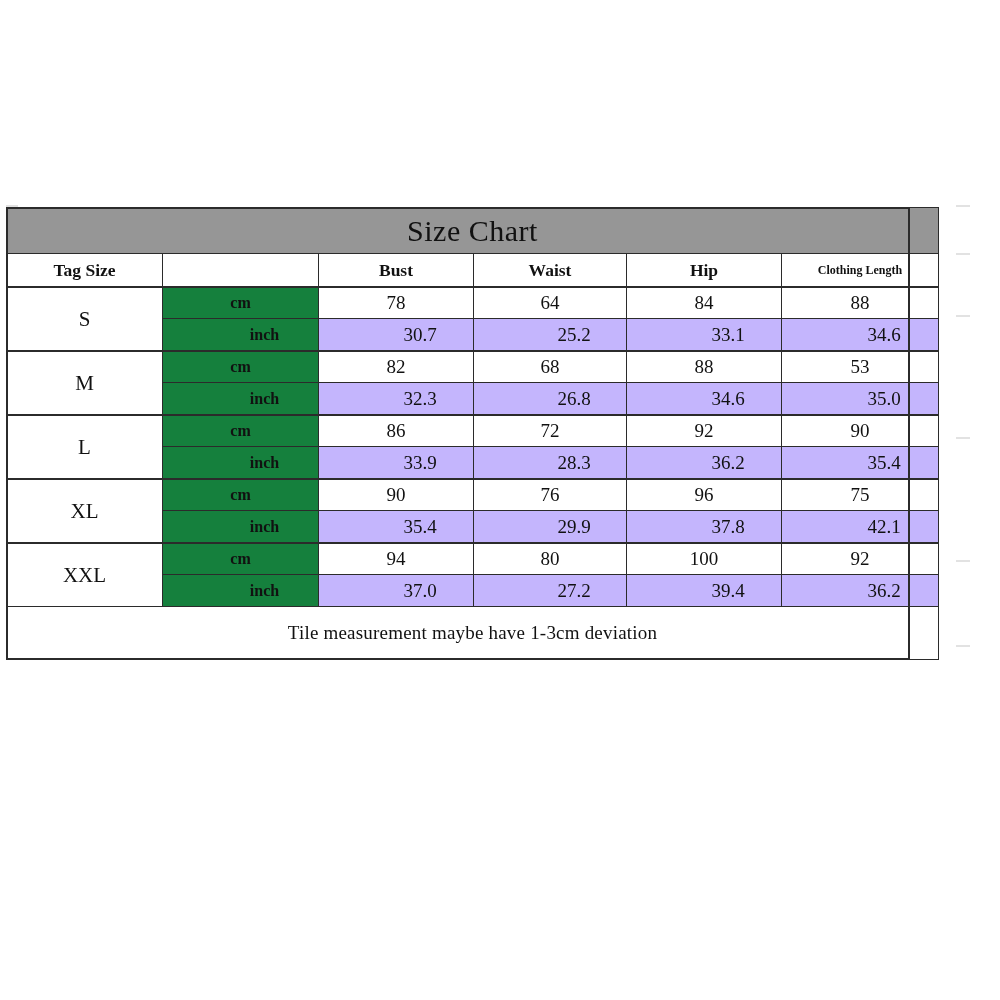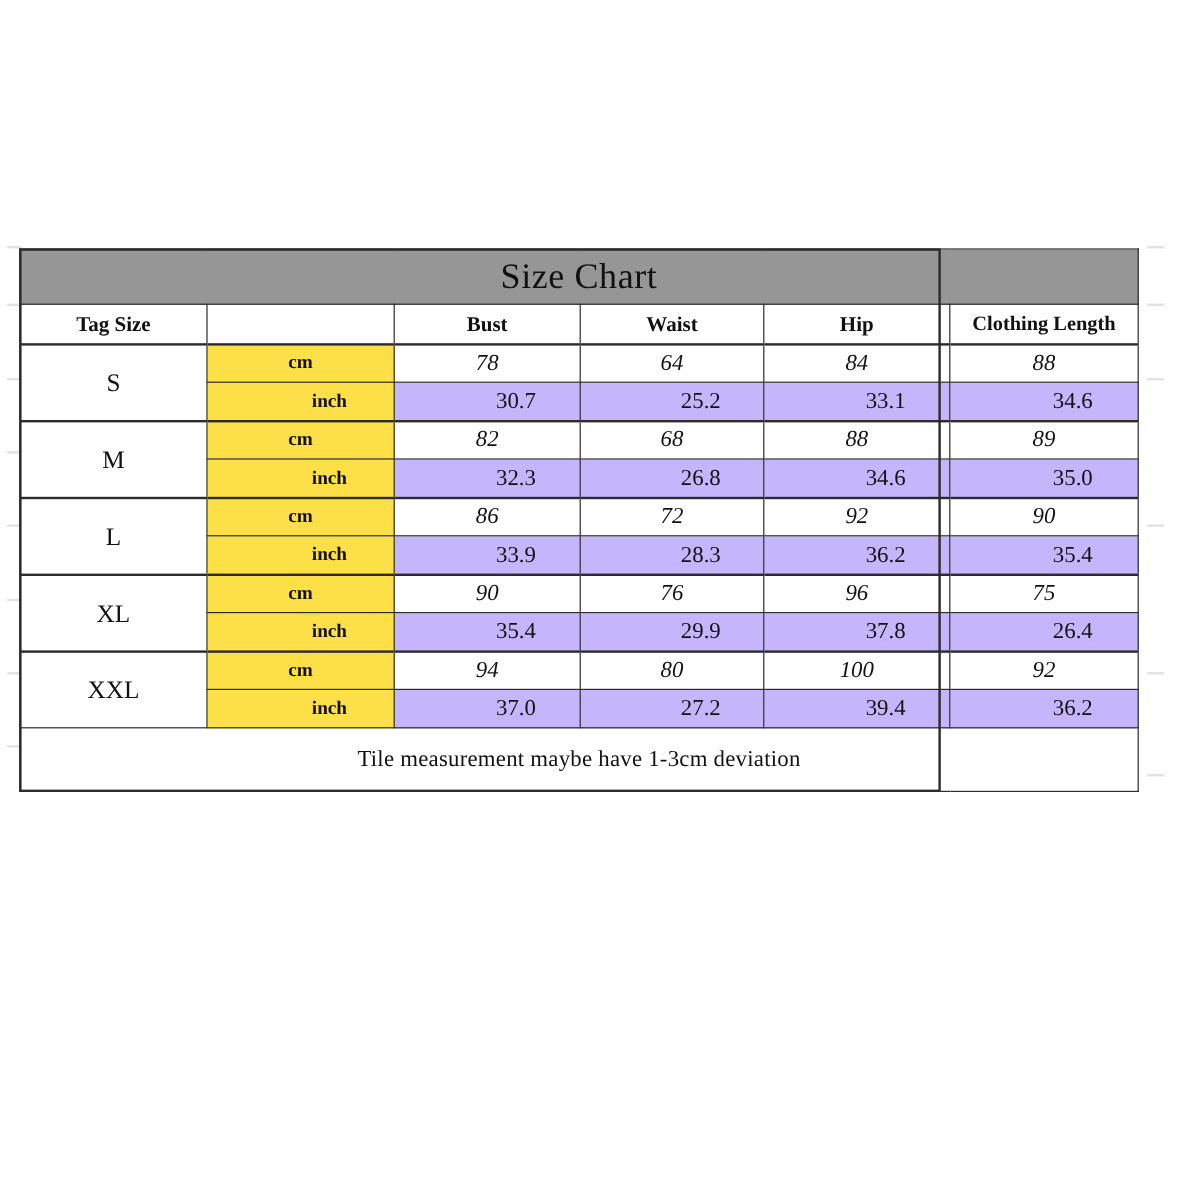--- a/index.html
+++ b/index.html
@@ -20,23 +20,23 @@
     position: absolute;
     background: #e2e2e2;
     height: 2px;
     width: 12px;
   }
   .tick.right { width: 14px; }
 
   
   #chart-wrap {
     position: absolute;
-    left: 16px;
+    left: 6px;
     top: 207px;
-    width: 768px;
+    width: 904px;
   }
 
   table.size-chart {
     width: 932px;
     border-collapse: collapse;
     table-layout: fixed;
     background: #ffffff;
   }
 
   table.size-chart td {
@@ -73,40 +73,40 @@
   }
 
   
   td.head-cell {
     height: 32px;
     font-size: 17.5px;
     font-weight: bold;
     border-bottom: 2.2px solid #2b2b2b;
   }
   td.head-cell.blank { font-weight: normal; }
-  td.head-clothing { font-size: 17px; }
+  td.head-clothing { font-size: 12px; }
 
   
   td.size-cell {
     font-size: 21px;
     font-weight: 400;
     border-top: 2.2px solid #2b2b2b;
   }
   tr.row-cm td { height: 30px; }
   tr.row-inch td { height: 31px; padding-left: 48px; }
 
   td.unit-cell {
     font-size: 16px;
     font-weight: bold;
-    background: #fde047;
+    background: #15803d;
   }
   td.val-cell {
     font-size: 19px;
   }
-  tr.row-cm td.val-cell { background: #ffffff; font-style: italic; }
+  tr.row-cm td.val-cell { background: #ffffff; }
   tr.row-inch td.val-cell { background: #c4b5fd; }
 
   
   tr.row-cm.group-start td { border-top: 2.4px solid #2b2b2b; }
 
   
   td.note-cell {
     height: 52px;
     font-size: 19px;
     border-top: 2.4px solid #2b2b2b;
@@ -173,21 +173,21 @@
         <td class="val-cell">33.1</td>
         <td class="val-cell">34.6</td>
       </tr>
 
       <tr class="row-cm group-start">
         <td class="size-cell" rowspan="2">M</td>
         <td class="unit-cell">cm</td>
         <td class="val-cell">82</td>
         <td class="val-cell">68</td>
         <td class="val-cell">88</td>
-        <td class="val-cell">89</td>
+        <td class="val-cell">53</td>
       </tr>
       <tr class="row-inch">
         <td class="unit-cell">inch</td>
         <td class="val-cell">32.3</td>
         <td class="val-cell">26.8</td>
         <td class="val-cell">34.6</td>
         <td class="val-cell">35.0</td>
       </tr>
 
       <tr class="row-cm group-start">
@@ -212,21 +212,21 @@
         <td class="val-cell">90</td>
         <td class="val-cell">76</td>
         <td class="val-cell">96</td>
         <td class="val-cell">75</td>
       </tr>
       <tr class="row-inch">
         <td class="unit-cell">inch</td>
         <td class="val-cell">35.4</td>
         <td class="val-cell">29.9</td>
         <td class="val-cell">37.8</td>
-        <td class="val-cell">26.4</td>
+        <td class="val-cell">42.1</td>
       </tr>
 
       <tr class="row-cm group-start">
         <td class="size-cell" rowspan="2">XXL</td>
         <td class="unit-cell">cm</td>
         <td class="val-cell">94</td>
         <td class="val-cell">80</td>
         <td class="val-cell">100</td>
         <td class="val-cell">92</td>
       </tr>

